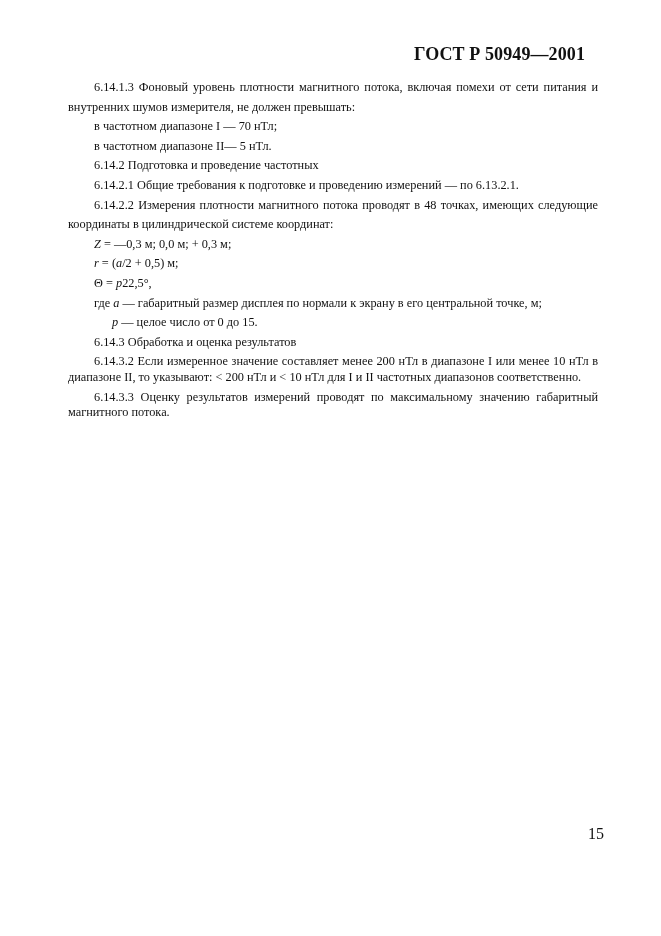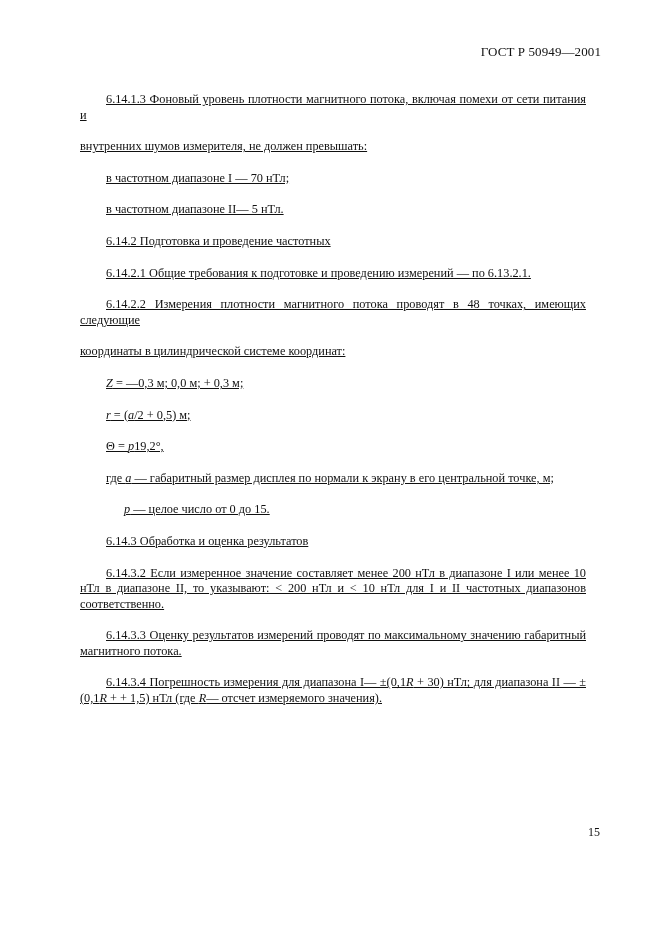--- a/index.html
+++ b/index.html
@@ -1,44 +1,43 @@
 <!DOCTYPE html>
 <html><head>
 <meta charset="utf-8">
 <style>
   html, body { margin: 0; padding: 0; background: #ffffff; }
   body { width: 661px; height: 936px; position: relative; overflow: hidden;
          font-family: "Liberation Serif", "DejaVu Serif", serif; color: #111; }
-  .header { position: absolute; top: 44px; right: 60px; font-weight: normal; font-size: 13px; letter-spacing: 0.1px; }
+  .header { position: absolute; top: 44px; right: 76px; font-weight: bold; font-size: 18px; letter-spacing: 0.1px; }
   .body-text { position: absolute; top: 76px; left: 64px; width: 538px; font-size: 12.3px; line-height: 15.6px; }
-  .p { margin: 16px; text-align: justify; text-indent: 26px; text-decoration: underline; }
+  .p { margin: 4px; text-align: justify; text-indent: 26px; }
   .p.noindent { text-indent: 0; padding-left: 26px; }
   .p.indent2 { text-indent: 0; padding-left: 44px; }
   .p.force-justify { text-align-last: justify; }
   i { font-style: italic; }
-  .page-number { position: absolute; top: 825px; left: 588px; font-size: 12px; }
+  .page-number { position: absolute; top: 825px; left: 588px; font-size: 16px; }
 </style>
 </head>
 <body>
 
 <div class="header">ГОСТ Р 50949—2001</div>
 
 <div class="body-text">
   <p class="p force-justify">6.14.1.3 Фоновый уровень плотности магнитного потока, включая помехи от сети питания и</p>
   <p class="p" style="text-indent:0">внутренних шумов измерителя, не должен превышать:</p>
   <p class="p noindent">в частотном диапазоне I — 70 нТл;</p>
   <p class="p noindent">в частотном диапазоне II— 5 нТл.</p>
   <p class="p noindent">6.14.2 Подготовка и проведение частотных</p>
   <p class="p noindent">6.14.2.1 Общие требования к подготовке и проведению измерений — по 6.13.2.1.</p>
   <p class="p force-justify">6.14.2.2 Измерения плотности магнитного потока проводят в 48 точках, имеющих следующие</p>
   <p class="p" style="text-indent:0">координаты в цилиндрической системе координат:</p>
   <p class="p noindent"><i>Z</i><span> = —0,3 м; 0,0 м; + 0,3 м;</span></p>
   <p class="p noindent"><i>r</i><span> = (</span><i>a</i><span>/2 + 0,5) м;</span></p>
-  <p class="p noindent"><span>Θ = </span><i>p</i><span>19,2°,</span></p>
+  <p class="p noindent"><span>Θ = </span><i>p</i><span>22,5°,</span></p>
   <p class="p noindent"><span>где </span><i>a</i><span> — габаритный размер дисплея по нормали к экрану в его центральной точке, м;</span></p>
   <p class="p indent2"><i>p</i><span> — целое число от 0 до 15.</span></p>
   <p class="p noindent">6.14.3 Обработка и оценка результатов</p>
   <p class="p">6.14.3.2 Если измеренное значение составляет менее 200 нТл в диапазоне I или менее 10 нТл в диапазоне II, то указывают: &lt; 200 нТл и &lt; 10 нТл для I и II частотных диапазонов соответственно.</p>
   <p class="p">6.14.3.3 Оценку результатов измерений проводят по максимальному значению габаритный магнитного потока.</p>
-  <p class="p"><span>6.14.3.4 Погрешность измерения для диапазона I— ±(0,1</span><i>R</i><span> + 30) нТл; для диапазона II — ± (0,1</span><i>R</i><span> + + 1,5) нТл (где </span><i>R</i><span>— отсчет измеряемого значения).</span></p>
 </div>
 
 <div class="page-number">15</div>
 
 </body></html>

